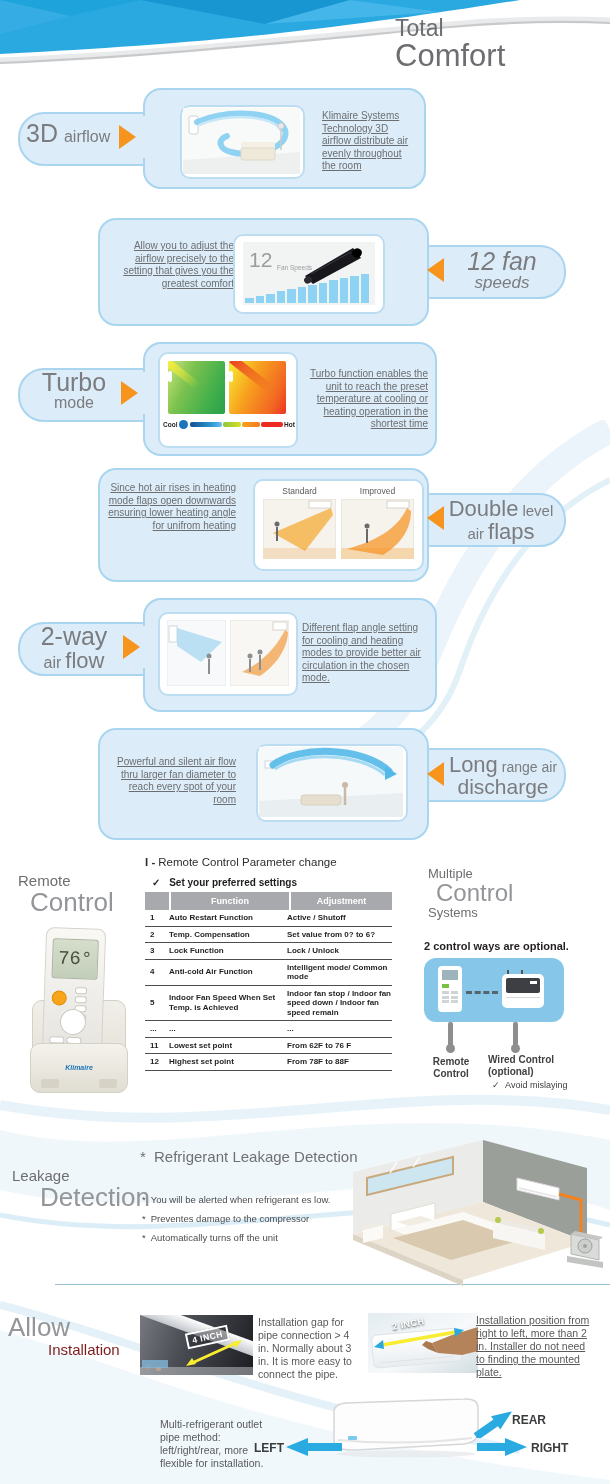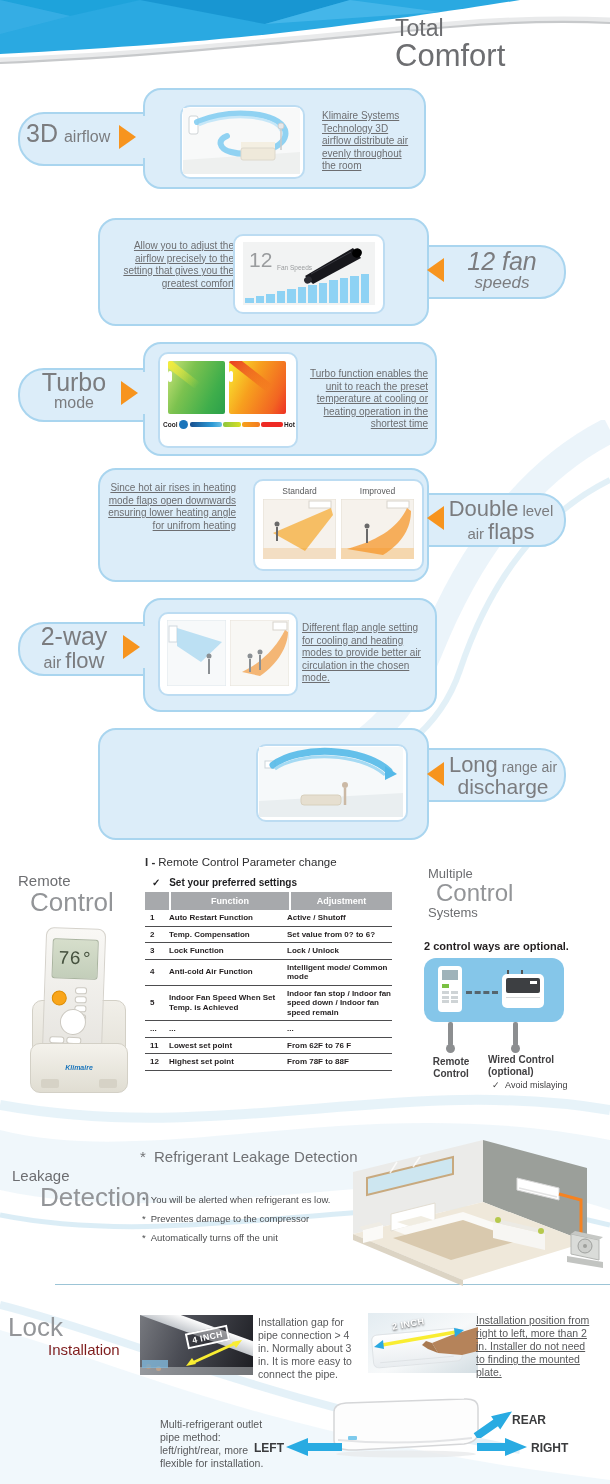--- a/index.html
+++ b/index.html
@@ -239,20 +239,21 @@
       <line x1="20" y1="39" x2="20" y2="52" stroke="#8a8f93" stroke-width="2"></line>
       <circle cx="30" cy="32" r="2.5" fill="#8a8f93"></circle>
       <line x1="30" y1="35" x2="30" y2="50" stroke="#8a8f93" stroke-width="2"></line>
     </svg>
   </div>
   <div class="cdesc" style="left:302px;top:622px;width:128px;">Different flap angle setting for cooling and heating modes to provide better air circulation in the chosen mode.</div>
 
   <div class="cpill" style="left:320px;top:748px;width:242px;height:50px;"></div>
   <div class="cbox" style="left:98px;top:728px;width:327px;height:108px;"></div>
   <div class="cpatch" style="left:413px;top:752px;width:12px;height:42px;"></div>
+  <div class="cdesc right" style="left:104px;top:756px;width:132px;">Powerful and silent air flow thru larger fan diameter to reach every spot of your room</div>
   <div class="cframe" style="left:256px;top:744px;width:148px;height:74px;">
     <svg width="144" height="70" viewBox="0 0 144 70" style="margin:1px;">
       <rect width="144" height="70" fill="#f6f9fa"></rect>
       <polygon points="0,54 144,46 144,70 0,70" fill="#e9eef0"></polygon>
       <rect x="6" y="14" width="10" height="7" fill="#fff" stroke="#ccd5da"></rect>
       <path d="M14,18 C40,-2 104,0 130,24" stroke="#54b9e8" stroke-width="7" fill="none" opacity="0.9" stroke-linecap="round"></path>
       <path d="M16,22 C42,4 102,6 126,28" stroke="#a5daf3" stroke-width="3" fill="none"></path>
       <polygon points="126,19 138,27 126,33" fill="#54b9e8"></polygon>
       <rect x="42" y="48" width="40" height="10" rx="3" fill="#e6dfd0" stroke="#d8d0bd"></rect>
       <circle cx="86" cy="38" r="3" fill="#cbb9a5"></circle>
@@ -435,21 +436,21 @@
     <polygon points="232,118 268,124 268,130 232,124" fill="#c2c4c1"></polygon>
     <polygon points="236,96 264,102 264,122 236,116" fill="#dadcd9" stroke="#b4b6b3"></polygon>
     <polygon points="236,96 264,102 268,99 240,93" fill="#c6c8c5"></polygon>
     <circle cx="250" cy="108" r="7" fill="#cdcfcc" stroke="#9fa19e"></circle>
     <circle cx="250" cy="108" r="2" fill="#9fa19e"></circle>
   </svg>
 
   <div class="abs" style="left:55px;top:1284px;width:555px;border-top:1.5px solid #9cc4d6;z-index:1;"></div>
 
   <div class="abs" style="left:8px;top:1312px;z-index:2;">
-    <div class="h-lg">Lock</div>
+    <div class="h-lg">Allow</div>
     <div class="h-sm" style="margin-left:40px;margin-top:-2px;color:#7f1d1d;">Installation</div>
   </div>
 
   <div class="abs" style="left:140px;top:1315px;width:113px;height:60px;overflow:hidden;background:linear-gradient(110deg,#77797f 0%,#4a4c54 40%,#1c1d22 100%);z-index:2;">
     <div class="abs" style="left:-30px;top:2px;width:150px;height:14px;background:linear-gradient(#fdfdfd,#c3c7cc);transform:rotate(20deg);"></div>
     <div class="abs" style="left:6px;bottom:6px;width:5px;height:5px;border-radius:50%;background:#a96a3c;"></div>
     <div class="abs" style="left:16px;bottom:4px;width:5px;height:5px;border-radius:50%;background:#b5794a;"></div>
     <div class="abs" style="left:0;bottom:0;width:113px;height:8px;background:#c8cbce;opacity:.5;"></div>
     <div class="abs" style="left:2px;bottom:7px;width:26px;height:8px;background:#7fb6d9;opacity:.8;"></div>
     <svg class="abs" style="left:44px;top:18px;" width="60" height="36" viewBox="0 0 60 36">

